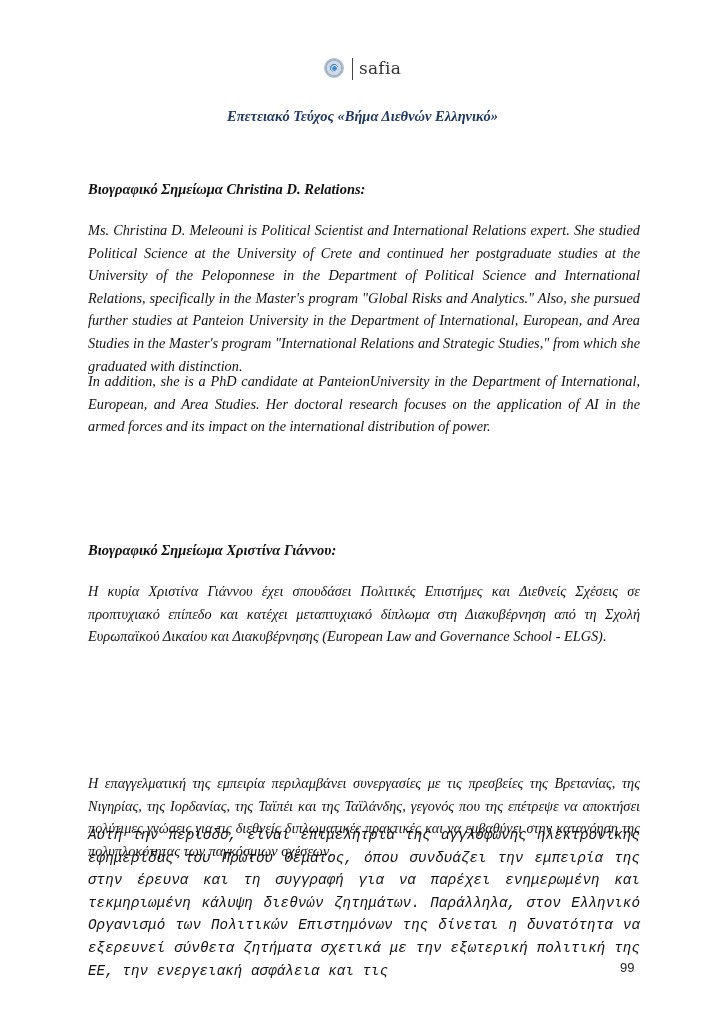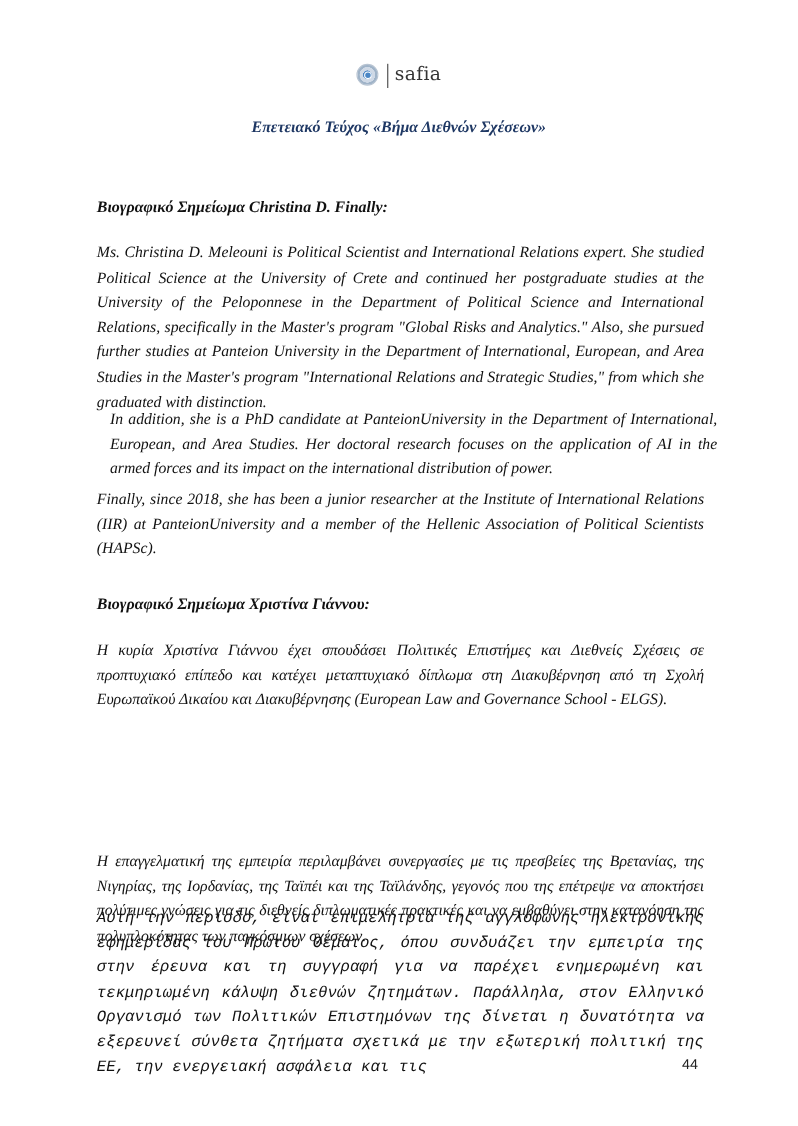--- a/index.html
+++ b/index.html
@@ -47,49 +47,46 @@
 <body>
 
 <div class="page">
 
   <div class="logo">
     <div class="logo-mark"></div>
     <div class="logo-divider"></div>
     <span class="logo-text">safia</span>
   </div>
 
-  <div class="issue-title">Επετειακό Τεύχος «Βήμα Διεθνών Σχέσεων»</div>
+  <div class="issue-title">Επετειακό Τεύχος «Βήμα Διεθνών Ελληνικό»</div>
 
   <div class="content" style="top:181px;">
-    <p class="heading">Βιογραφικό Σημείωμα Christina D. Finally:</p>
+    <p class="heading">Βιογραφικό Σημείωμα Christina D. Relations:</p>
   </div>
 
   <div class="content" style="top:219px;">
     <p class="para">Ms. Christina D. Meleouni is Political Scientist and International Relations expert. She studied Political Science at the University of Crete and continued her postgraduate studies at the University of the Peloponnese in the Department of Political Science and International Relations, specifically in the Master's program "Global Risks and Analytics." Also, she pursued further studies at Panteion University in the Department of International, European, and Area Studies in the Master's program "International Relations and Strategic Studies," from which she graduated with distinction.</p>
   </div>
 
-  <div class="content" style="top:370px;margin-left:12px;">
+  <div class="content" style="top:370px;">
     <p class="para">In addition, she is a PhD candidate at PanteionUniversity in the Department of International, European, and Area Studies. Her doctoral research focuses on the application of AI in the armed forces and its impact on the international distribution of power.</p>
   </div>
 
-  <div class="content" style="top:443px;">
-    <p class="para">Finally, since 2018, she has been a junior researcher at the Institute of International Relations (IIR) at PanteionUniversity and a member of the Hellenic Association of Political Scientists (HAPSc).</p>
-  </div>
 
   <div class="content" style="top:542px;">
     <p class="heading">Βιογραφικό Σημείωμα Χριστίνα Γιάννου:</p>
   </div>
 
   <div class="content" style="top:580px;">
     <p class="para">Η κυρία Χριστίνα Γιάννου έχει σπουδάσει Πολιτικές Επιστήμες και Διεθνείς Σχέσεις σε προπτυχιακό επίπεδο και κατέχει μεταπτυχιακό δίπλωμα στη Διακυβέρνηση από τη Σχολή Ευρωπαϊκού Δικαίου και Διακυβέρνησης (European Law and Governance School - ELGS).</p>
   </div>
 
 
   <div class="content" style="top:772px;">
     <p class="para">Η επαγγελματική της εμπειρία περιλαμβάνει συνεργασίες με τις πρεσβείες της Βρετανίας, της Νιγηρίας, της Ιορδανίας, της Ταϊπέι και της Ταϊλάνδης, γεγονός που της επέτρεψε να αποκτήσει πολύτιμες γνώσεις για τις διεθνείς διπλωματικές πρακτικές και να εμβαθύνει στην κατανόηση της πολυπλοκότητας των παγκόσμιων σχέσεων.</p>
   </div>
 
   <div class="content" style="top:824px;font-family:Liberation Mono, monospace;">
     <p class="para">Αυτή την περίοδο, είναι επιμελήτρια της αγγλόφωνης ηλεκτρονικής εφημερίδας του Πρώτου Θέματος, όπου συνδυάζει την εμπειρία της στην έρευνα και τη συγγραφή για να παρέχει ενημερωμένη και τεκμηριωμένη κάλυψη διεθνών ζητημάτων. Παράλληλα, στον Ελληνικό Οργανισμό των Πολιτικών Επιστημόνων της δίνεται η δυνατότητα να εξερευνεί σύνθετα ζητήματα σχετικά με την εξωτερική πολιτική της ΕΕ, την ενεργειακή ασφάλεια και τις</p>
   </div>
 
-  <div class="page-number">44</div>
+  <div class="page-number">99</div>
 </div>
 
 </body></html>

